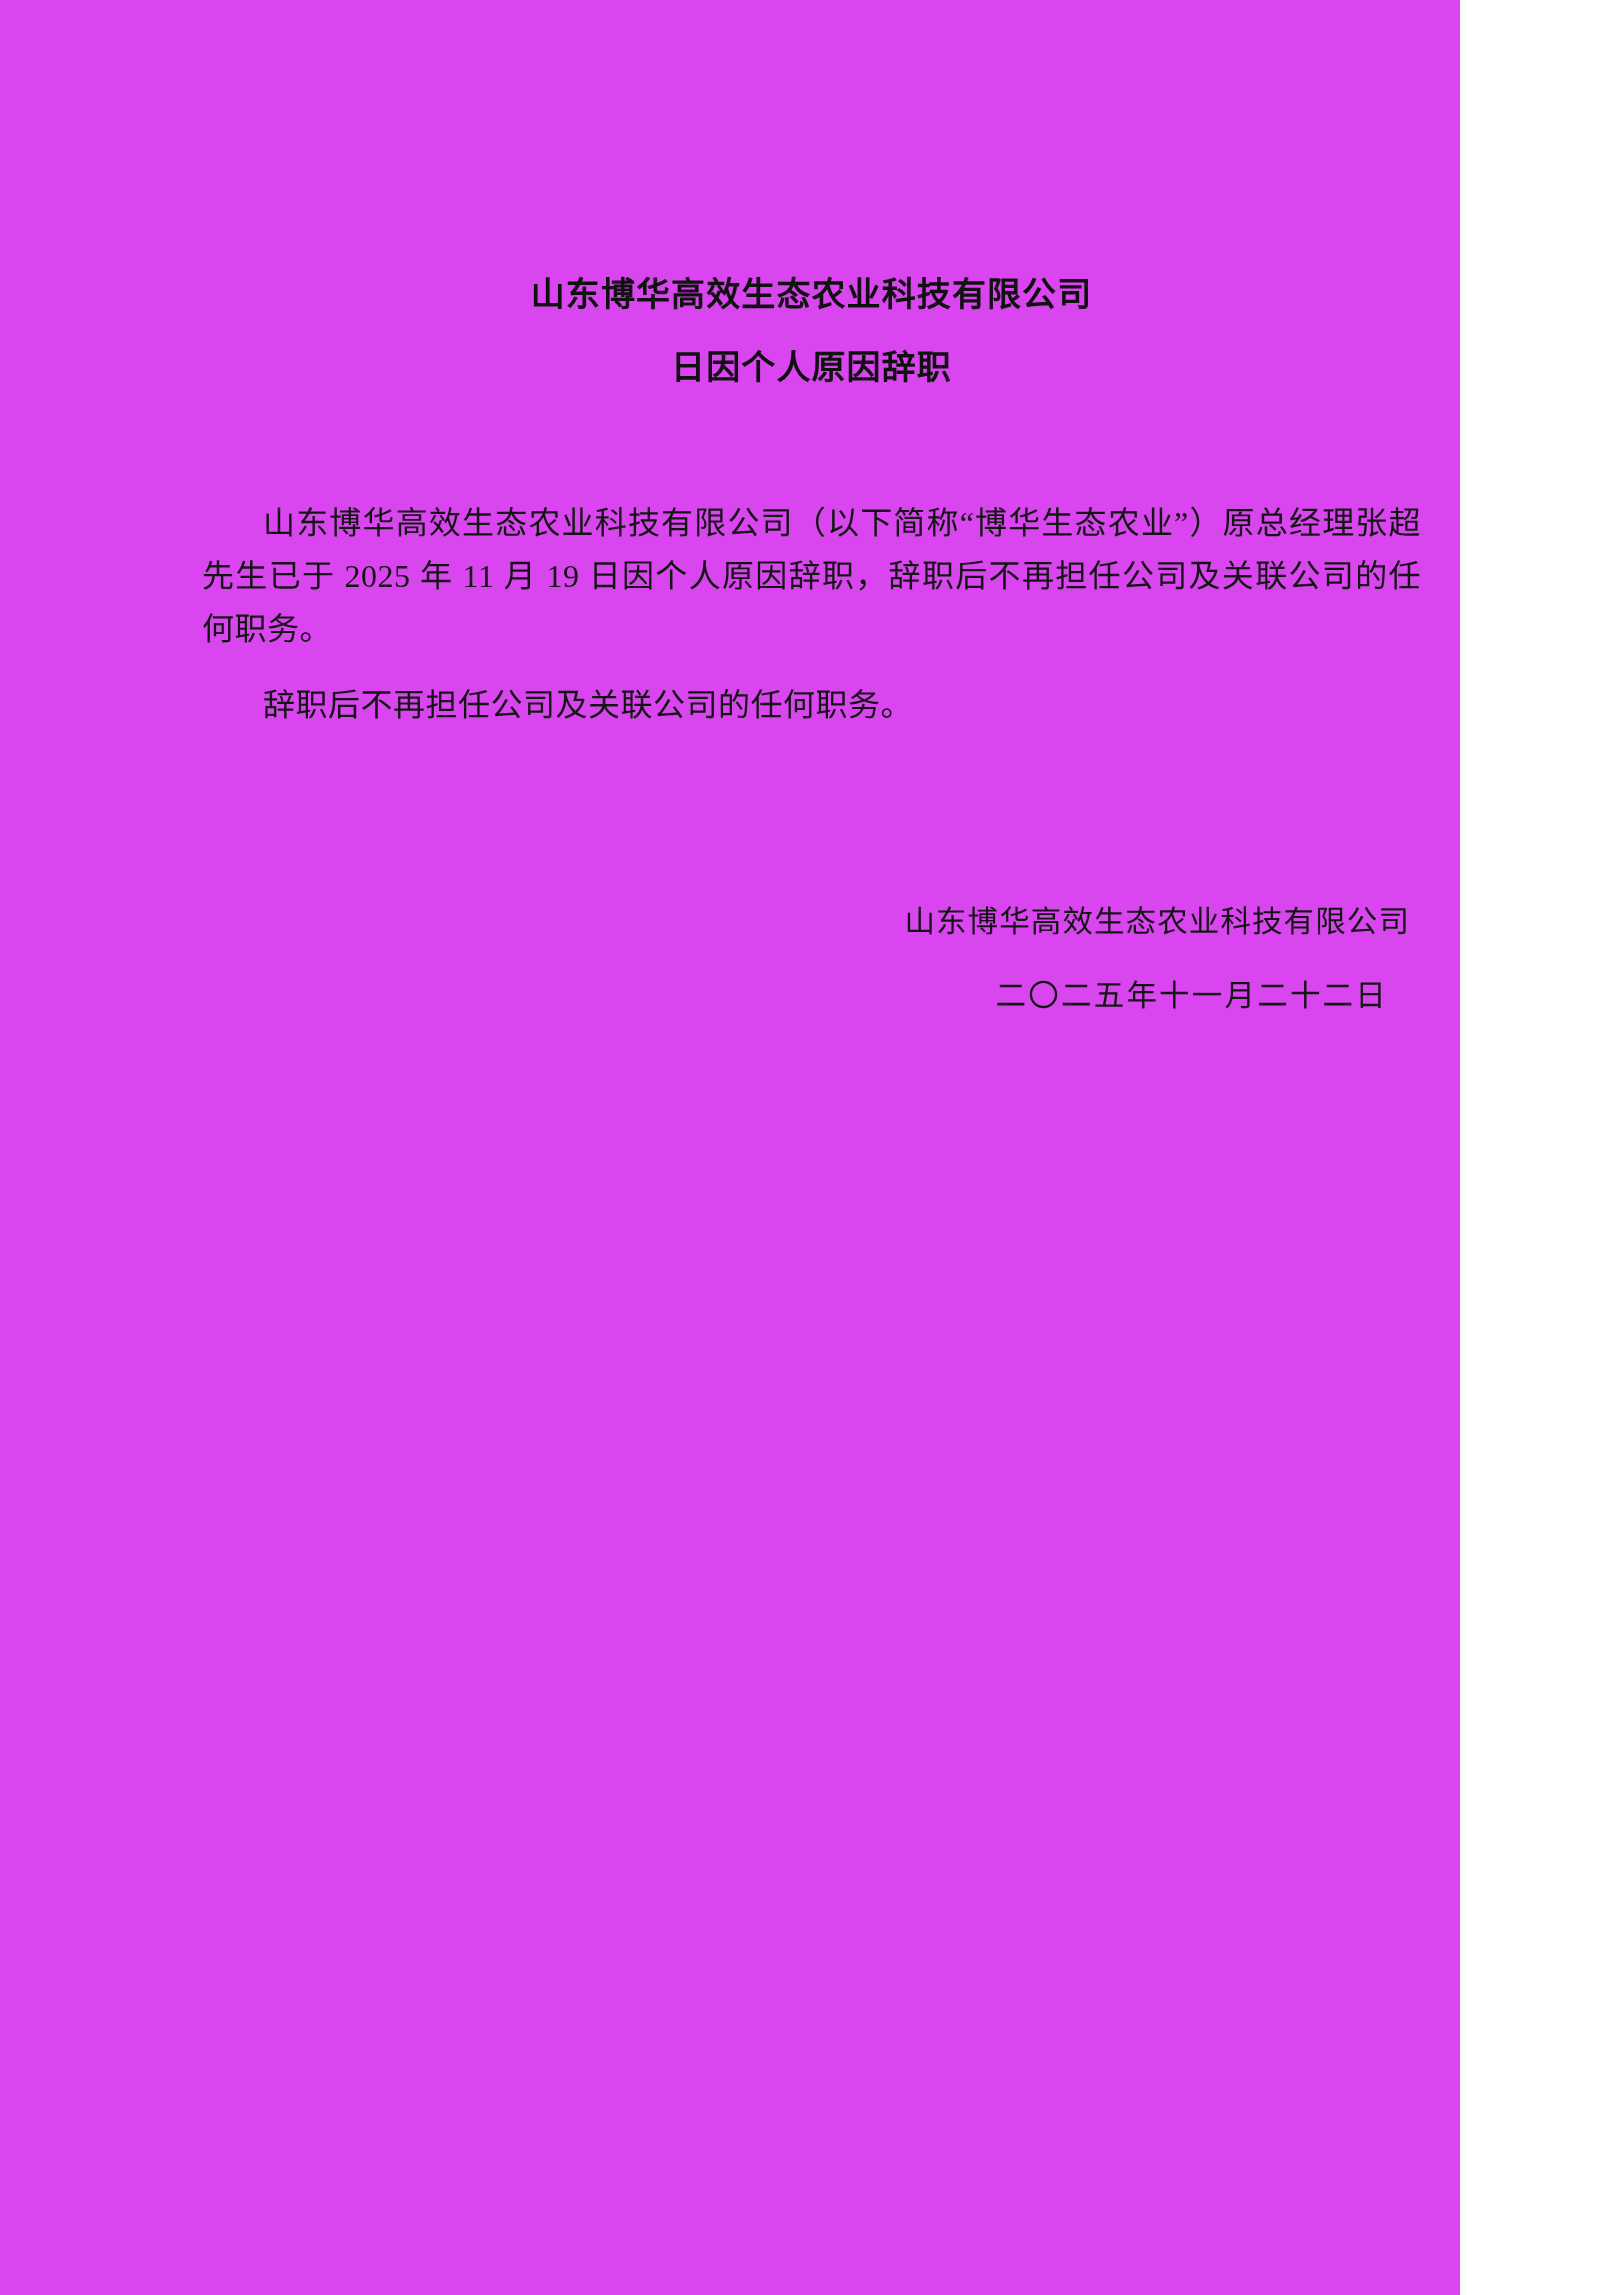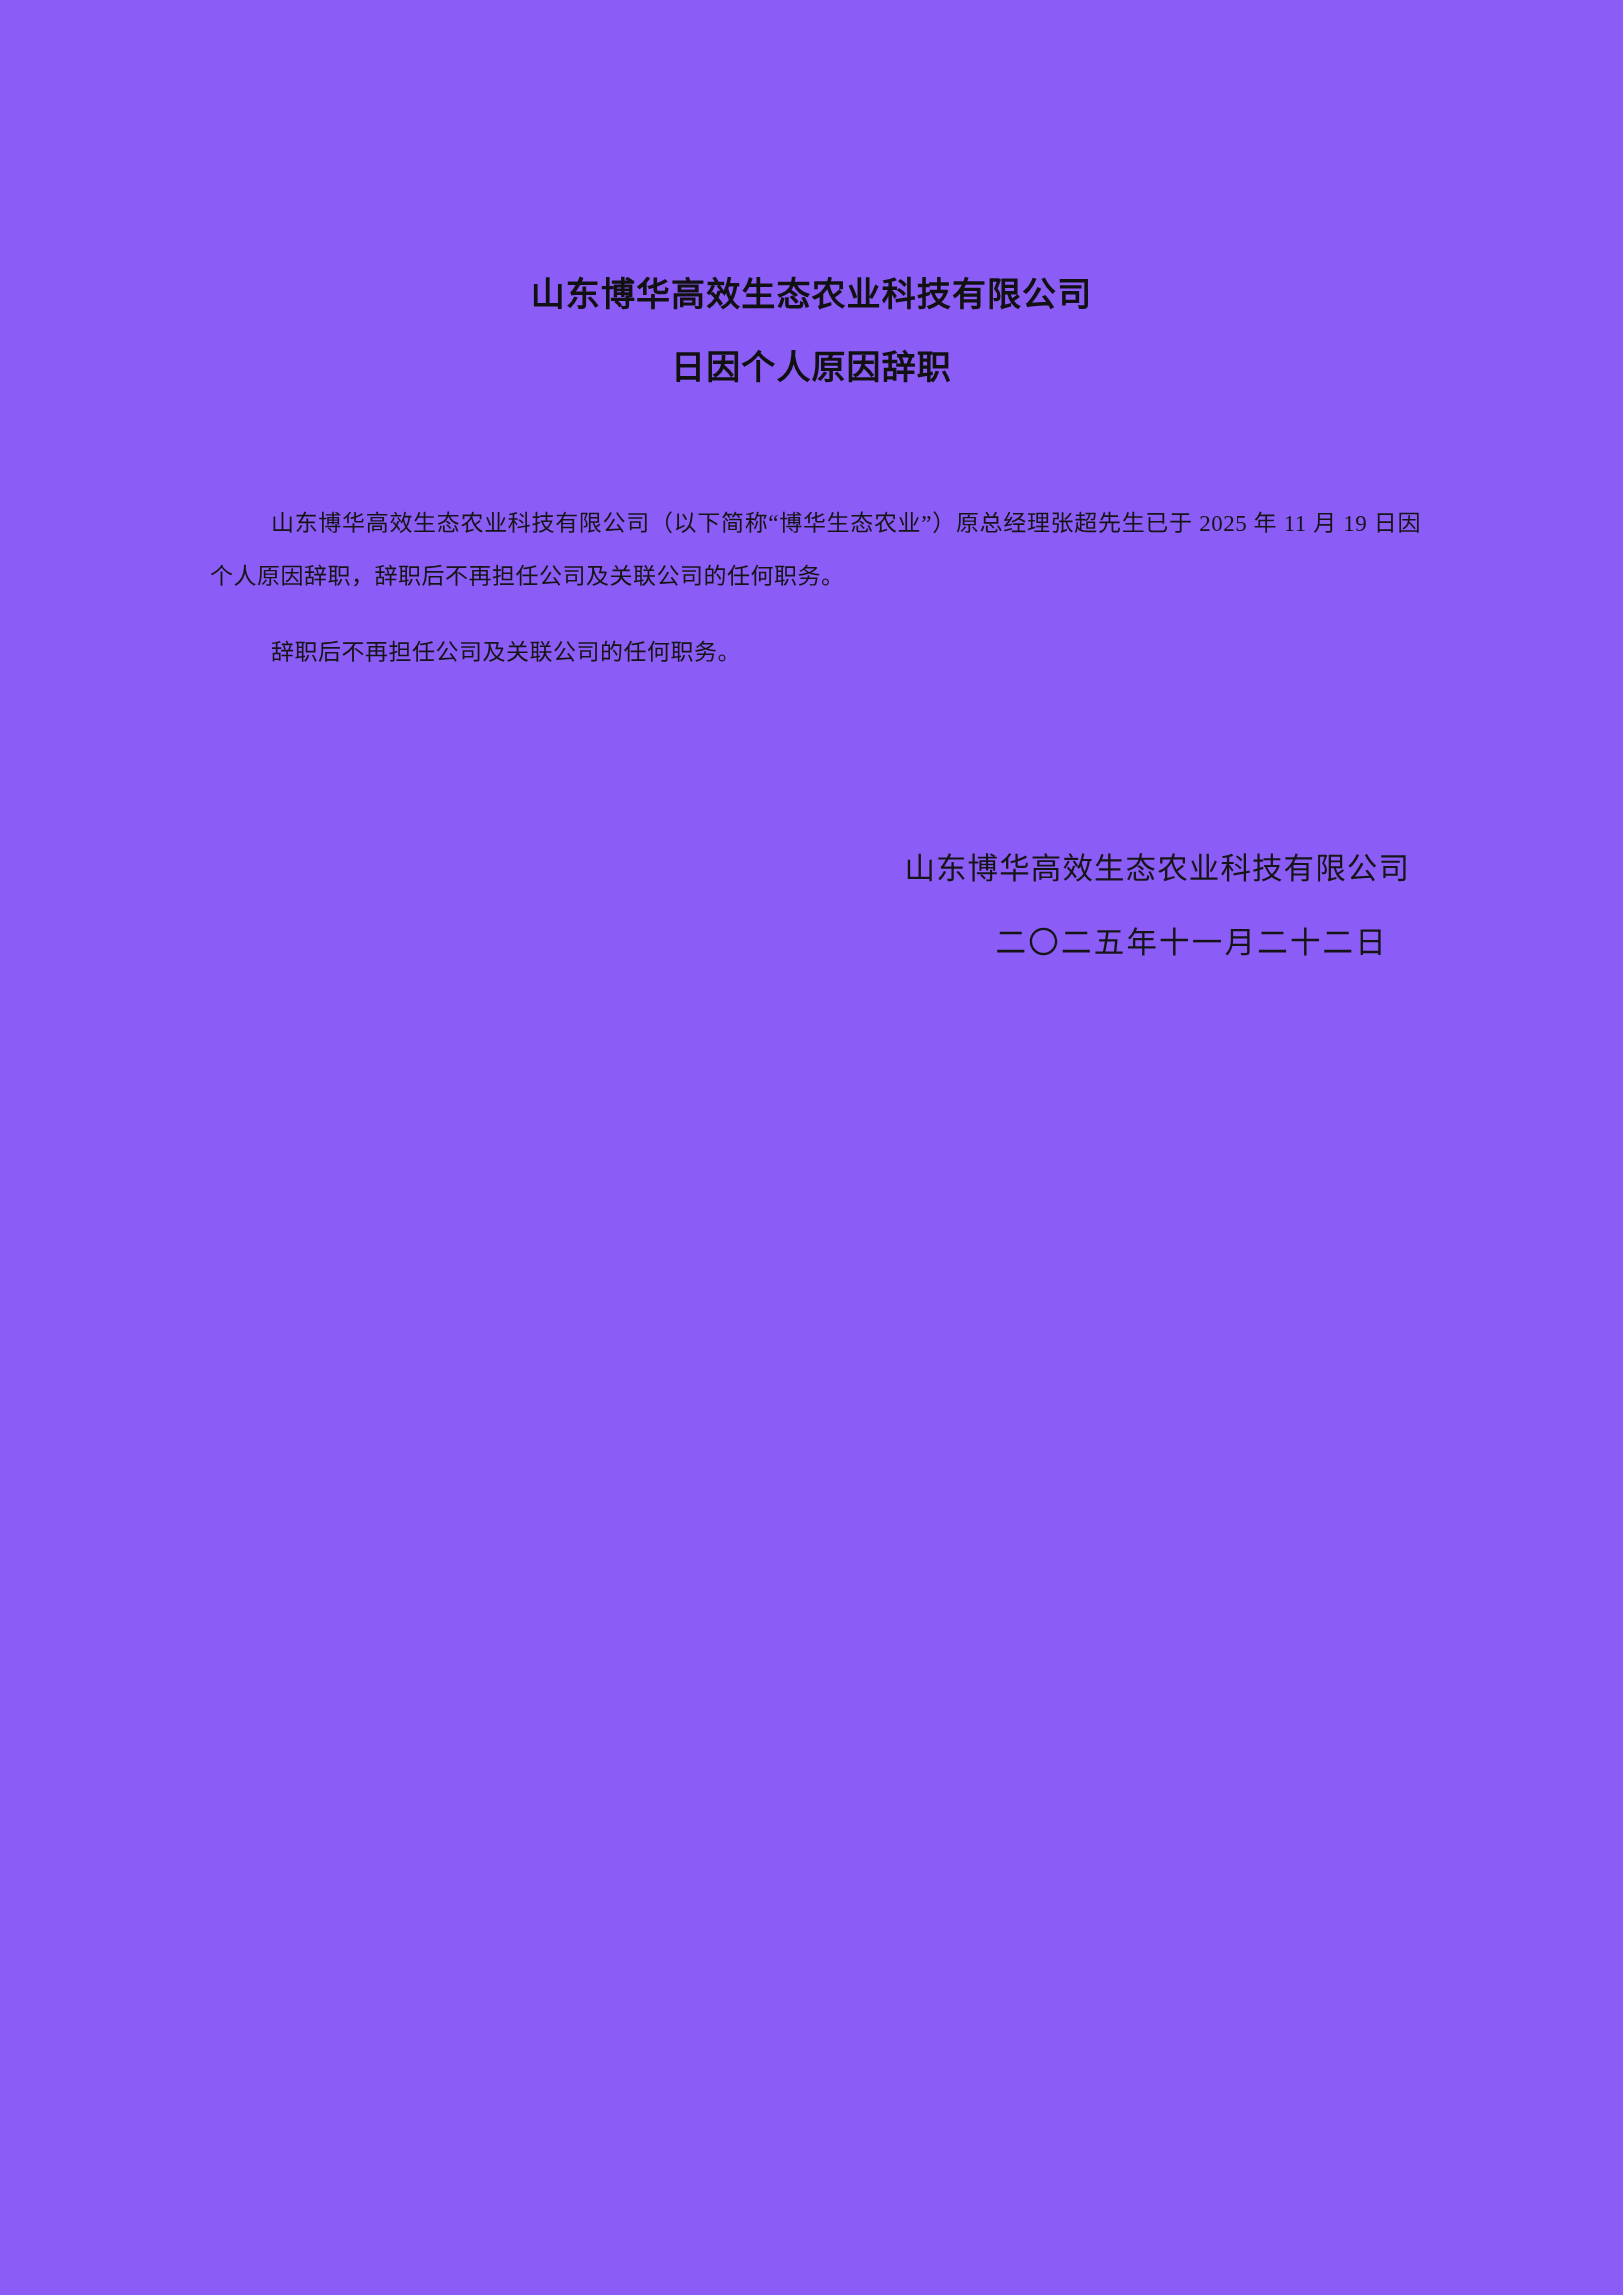--- a/index.html
+++ b/index.html
@@ -10,23 +10,23 @@
   }
   body {
     width: 1623px;
     height: 2295px;
     font-family: "Liberation Serif", "DejaVu Serif", serif;
     color: #1a1a1a;
     -webkit-font-smoothing: antialiased;
   }
   .page {
     position: relative;
-    width: 1623px;
+    width: 1460px;
     height: 2295px;
-    background: #8b5cf6;
+    background: #d946ef;
     box-sizing: border-box;
     padding: 0;
   }
   .content {
     position: absolute;
     left: 202px;
     top: 0;
     width: 1219px;
   }
   .title-block {
@@ -40,28 +40,28 @@
     line-height: 1.0;
     color: #111111;
   }
   .title-line.first {
     margin-bottom: 39px;
   }
   .body-block {
     margin-top: 112px;
   }
   .para {
-    font-size: 23px;
+    font-size: 32px;
     line-height: 53px;
     letter-spacing: 0.5px;
     text-align: justify;
     text-justify: inter-ideograph;
     text-indent: 61px;
     color: #151515;
-    margin: 0 0 0 8px;
+    margin: 0 0 0 0;
   }
   .para + .para {
     margin-top: 23px;
   }
   .sign-block {
     margin-top: 164px;
     text-align: right;
     padding-right: 11px;
   }
   .sign-line {

